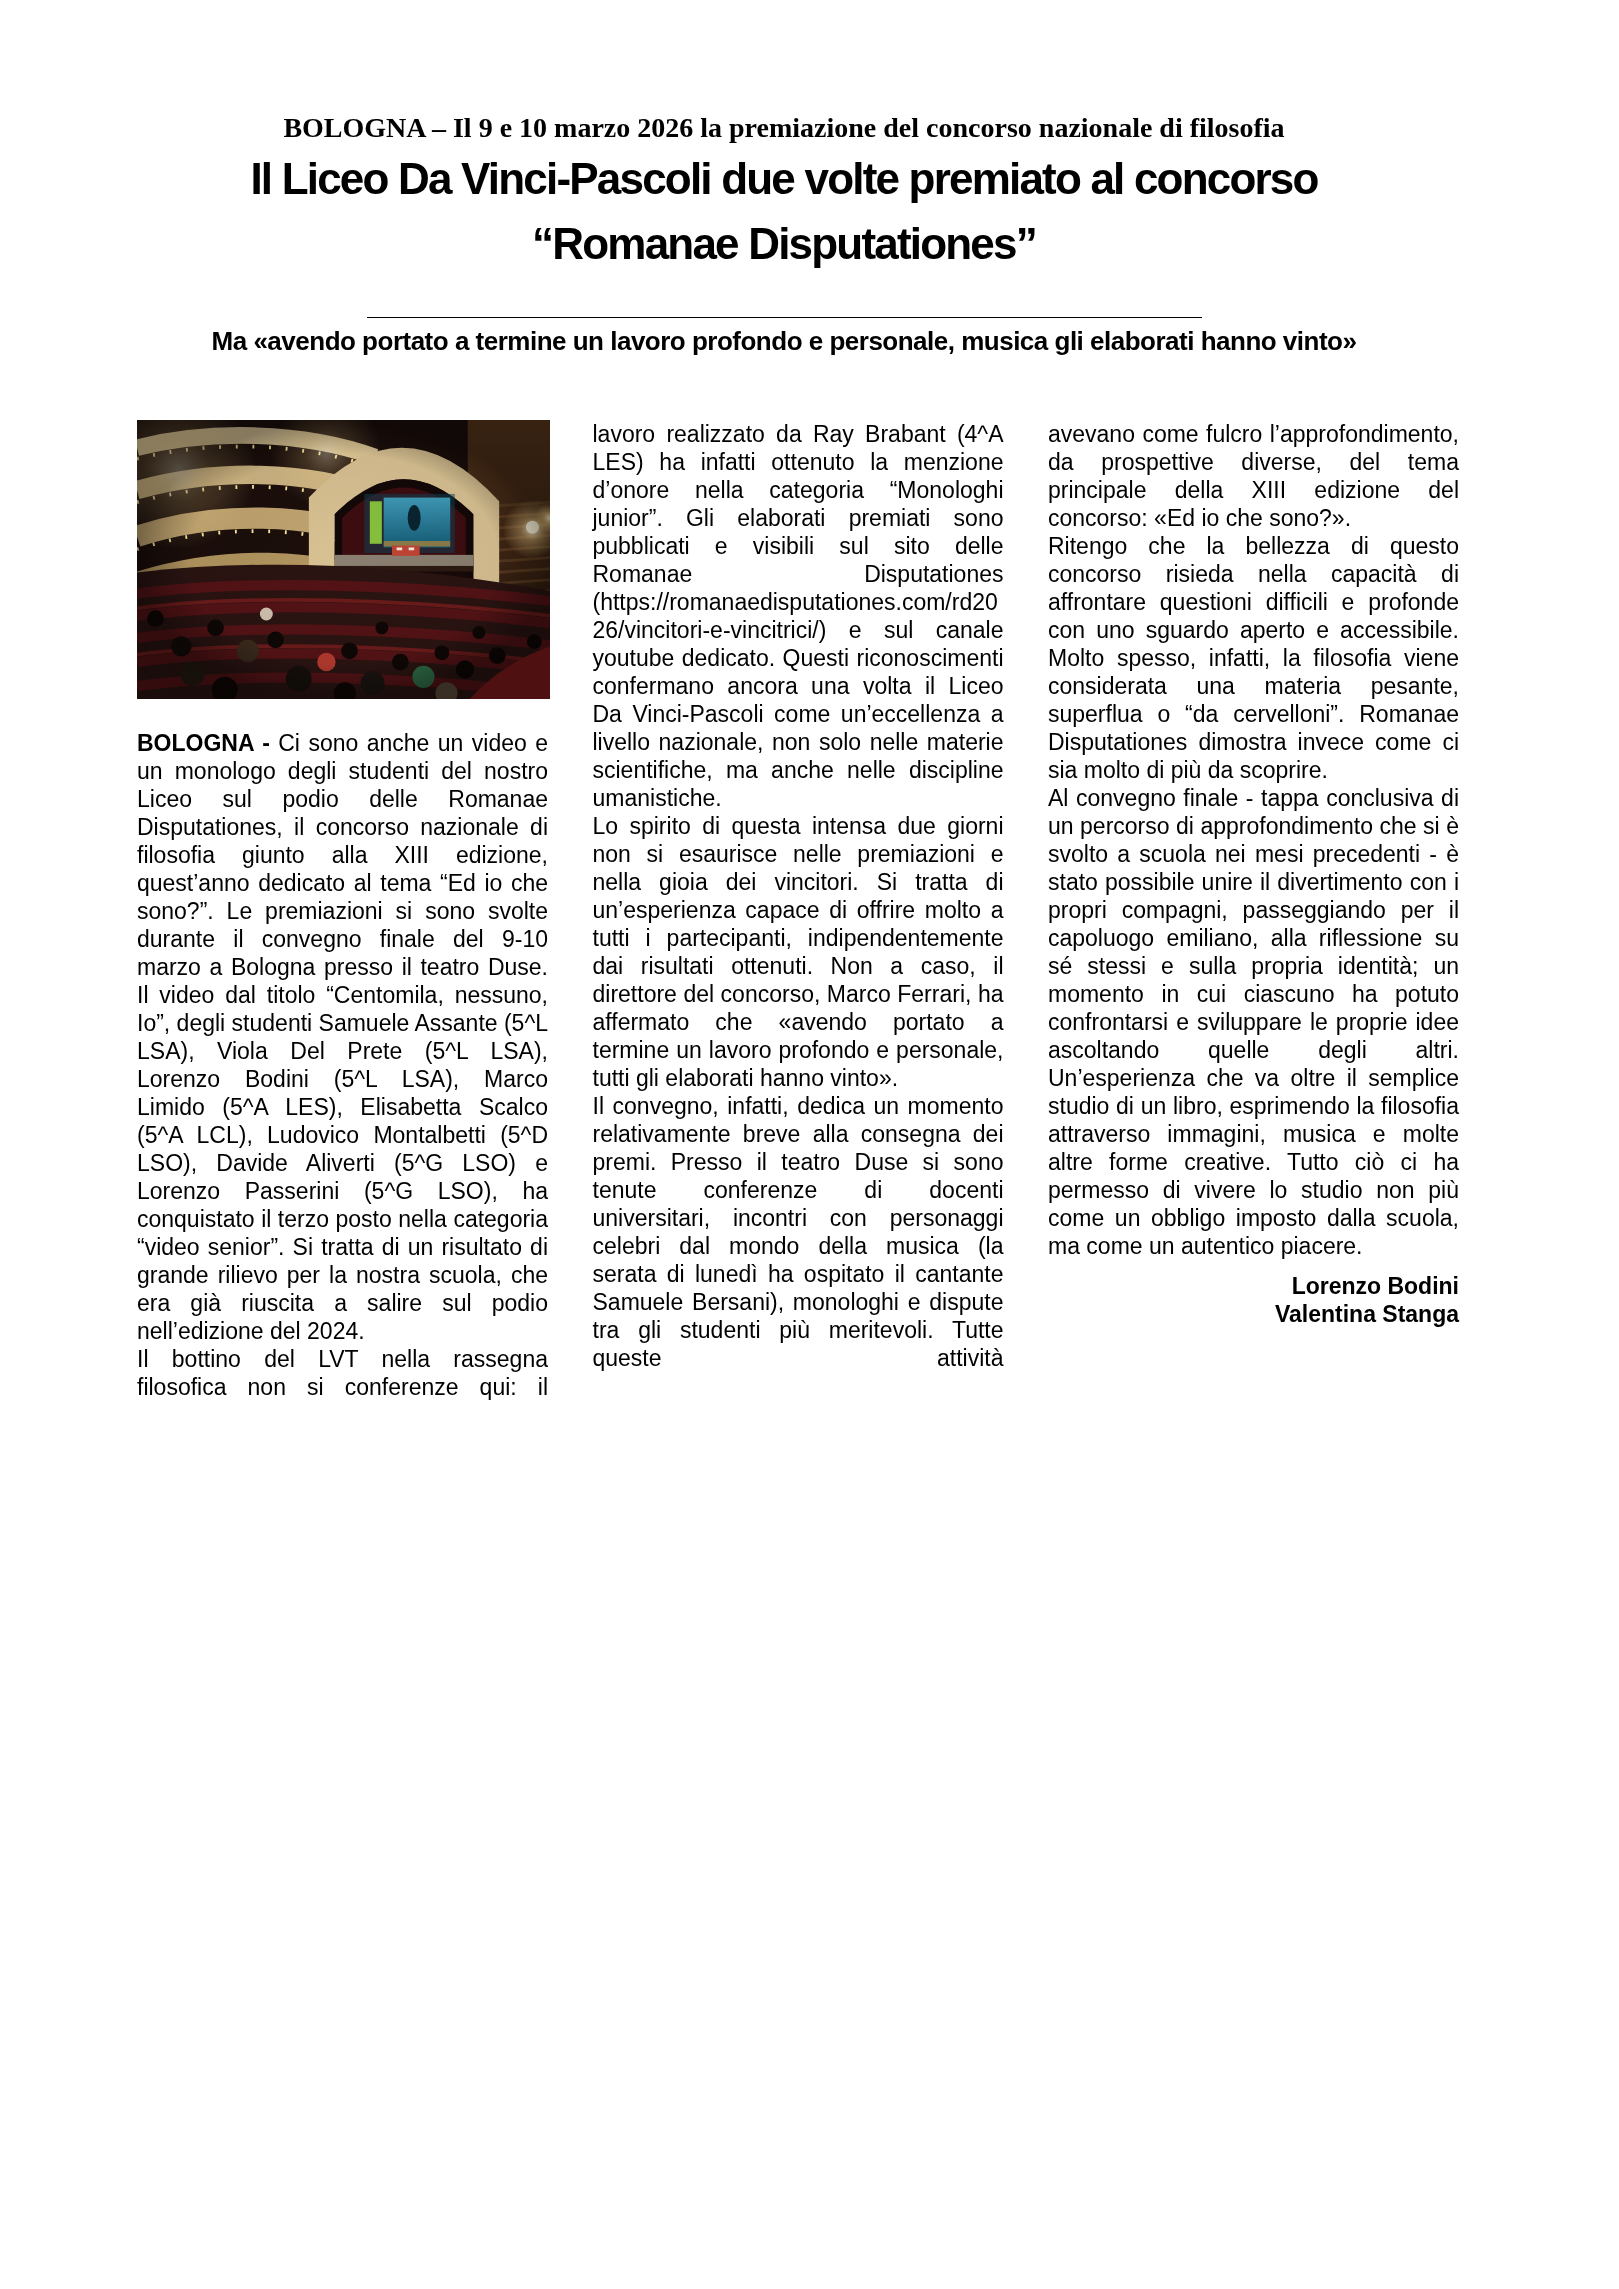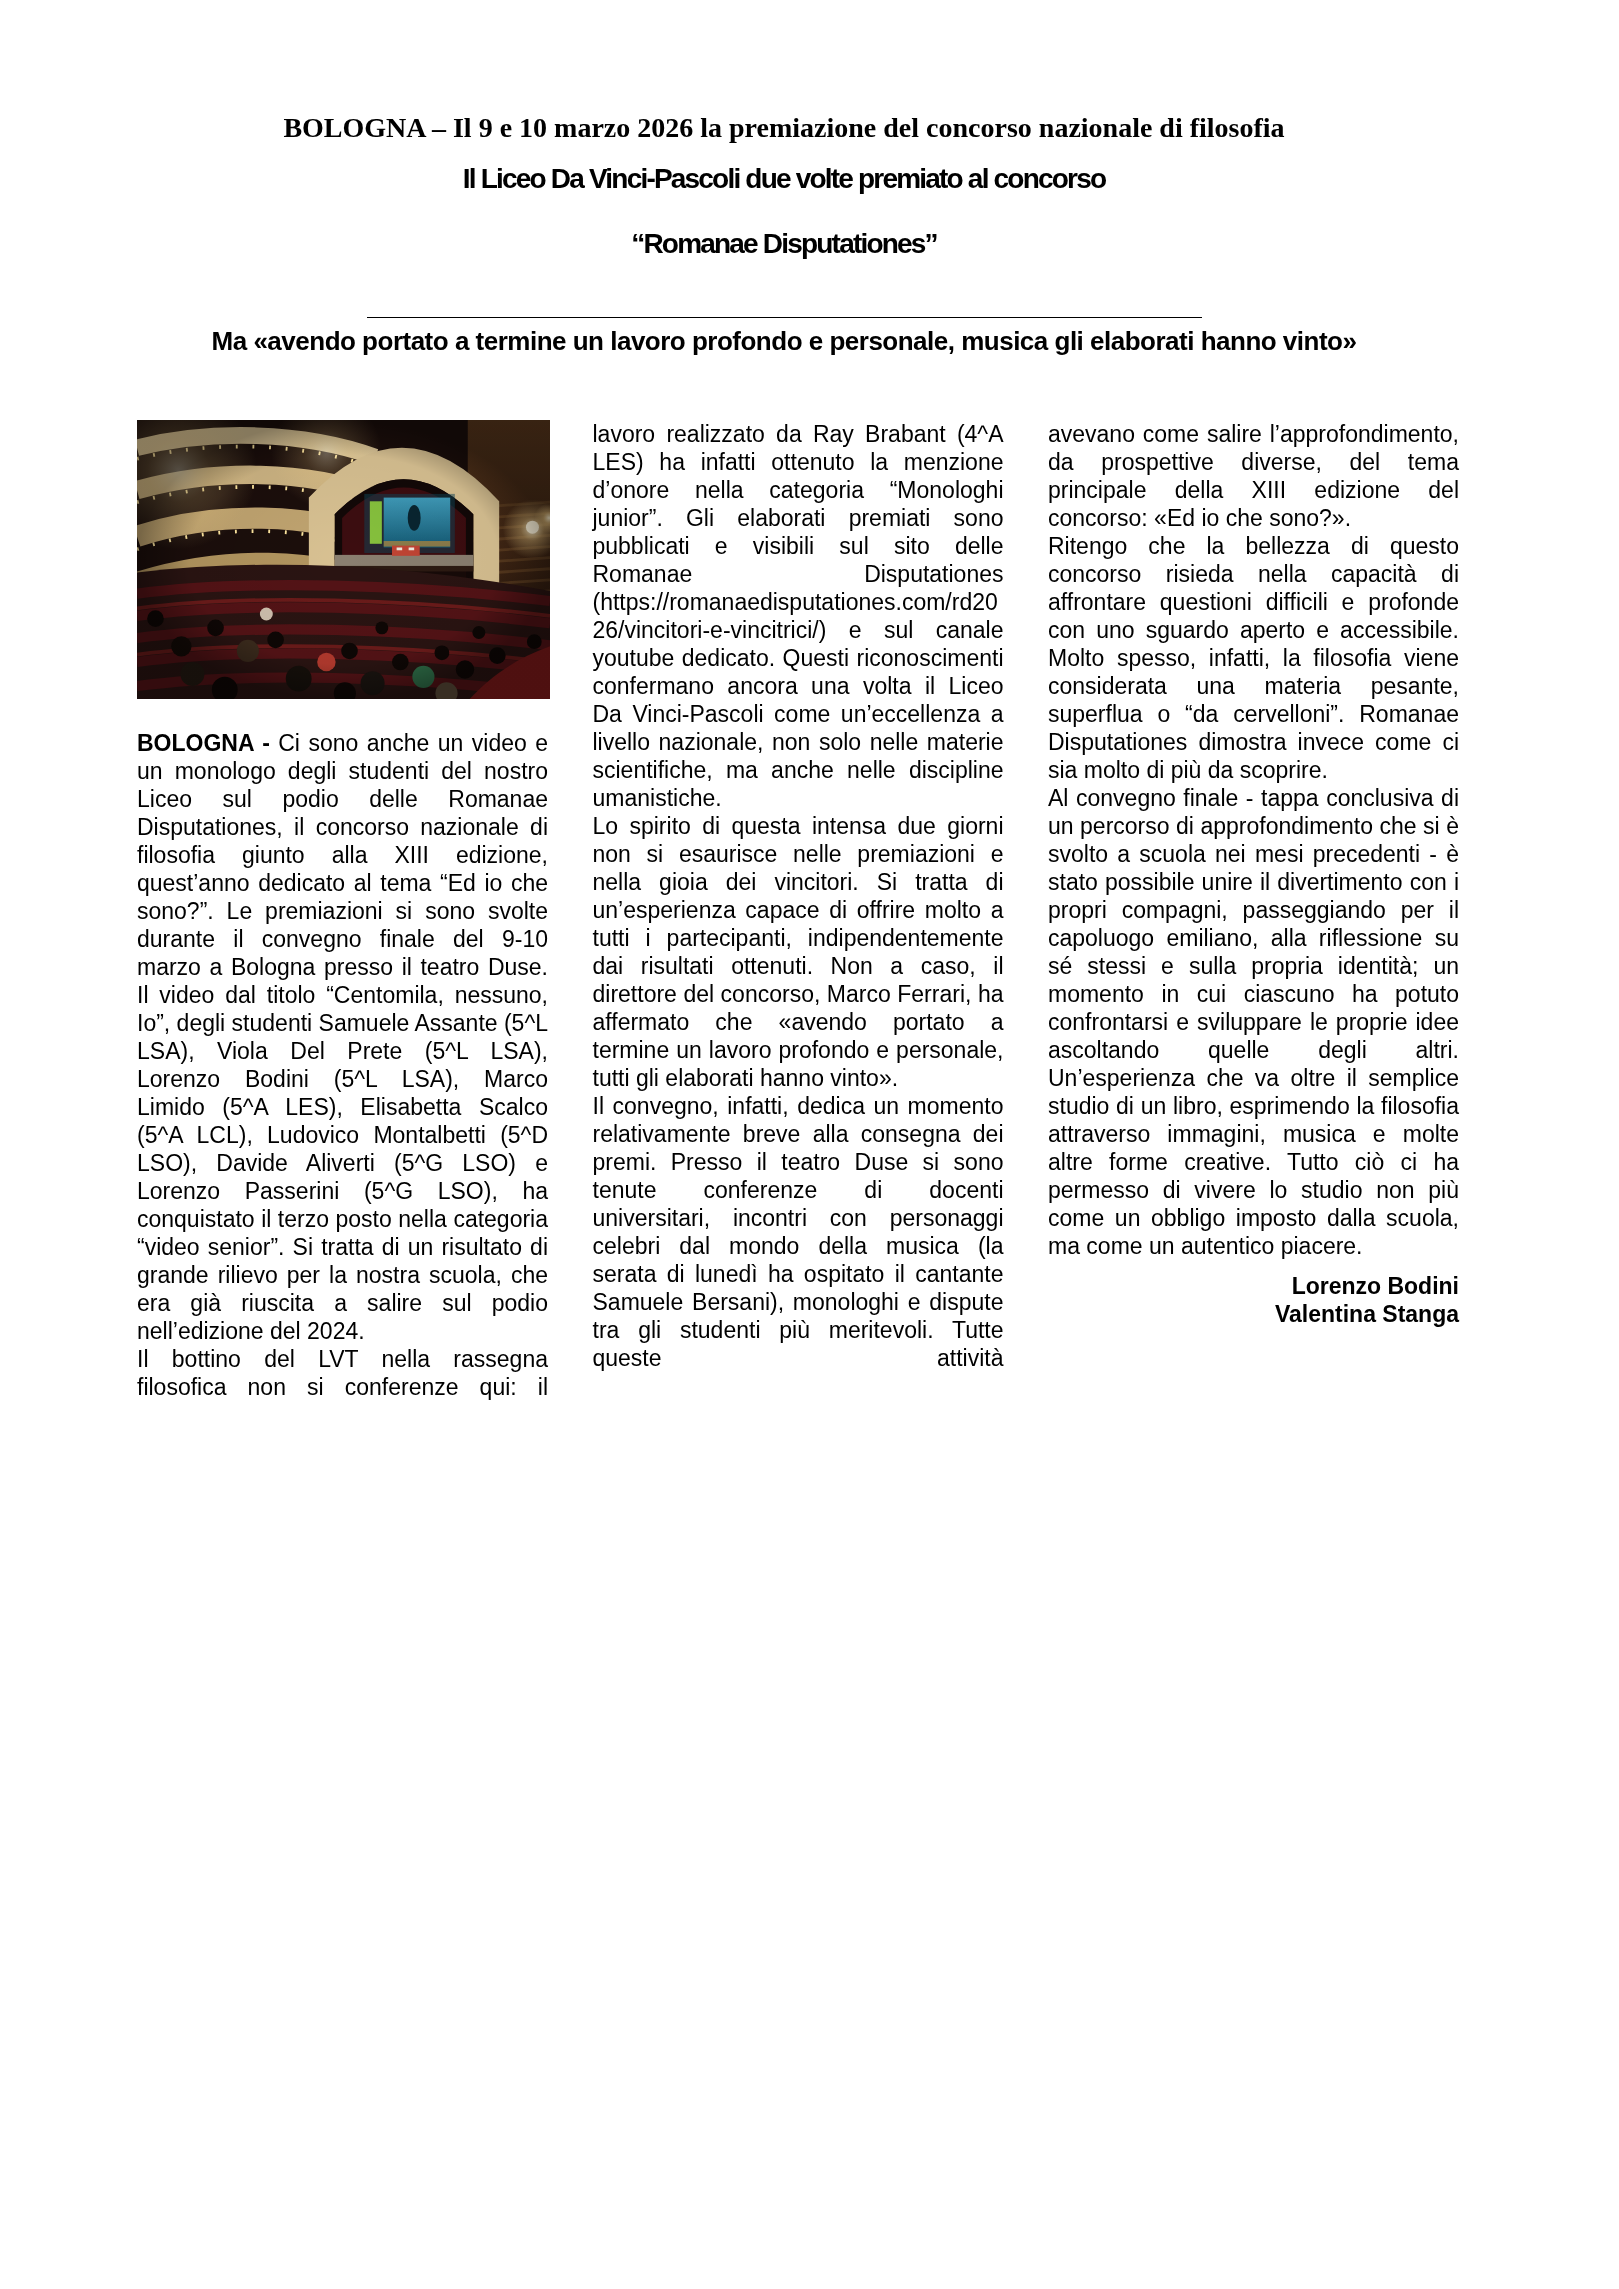--- a/index.html
+++ b/index.html
@@ -18,21 +18,21 @@
     font-family:"Liberation Serif", serif;
     font-weight:700;
     font-size:28px;
     line-height:33px;
   }
   .headline{
     margin-top:1.8px;
     text-align:center;
     font-family:"Liberation Sans", sans-serif;
     font-weight:700;
-    font-size:28px;
+    font-size:44px;
     letter-spacing:-1.8px;
     line-height:65px;
   }
   .rule{
     width:835px;
     margin:41px auto 0 auto;
     border-top:1.8px solid #000;
     height:0;
   }
   .subhead{
@@ -206,21 +206,21 @@
       <p class="p-cont">Il bottino del LVT nella rassegna filosofica non si conferenze qui: il</p>
     </div>
 
     <div class="col">
       <p>lavoro realizzato da Ray Brabant (4^A LES) ha infatti ottenuto la menzione d’onore nella categoria “Monologhi junior”. Gli elaborati premiati sono pubblicati e visibili sul sito delle Romanae Disputationes (https://romanaedisputationes.com/rd2026/vincitori-e-vincitrici/) e sul canale youtube dedicato. Questi riconoscimenti confermano ancora una volta il Liceo Da Vinci-Pascoli come un’eccellenza a livello nazionale, non solo nelle materie scientifiche, ma anche nelle discipline umanistiche.</p>
       <p>Lo spirito di questa intensa due giorni non si esaurisce nelle premiazioni e nella gioia dei vincitori. Si tratta di un’esperienza capace di offrire molto a tutti i partecipanti, indipendentemente dai risultati ottenuti. Non a caso, il direttore del concorso, Marco Ferrari, ha affermato che «avendo portato a termine un lavoro profondo e personale, tutti gli elaborati hanno vinto».</p>
       <p class="p-cont">Il convegno, infatti, dedica un momento relativamente breve alla consegna dei premi. Presso il teatro Duse si sono tenute conferenze di docenti universitari, incontri con personaggi celebri dal mondo della musica (la serata di lunedì ha ospitato il cantante Samuele Bersani), monologhi e dispute tra gli studenti più meritevoli. Tutte queste attività</p>
     </div>
 
     <div class="col">
-      <p>avevano come salire l’approfondimento, da prospettive diverse, del tema principale della XIII edizione del concorso: «Ed io che sono?».</p>
+      <p>avevano come fulcro l’approfondimento, da prospettive diverse, del tema principale della XIII edizione del concorso: «Ed io che sono?».</p>
       <p>Ritengo che la bellezza di questo concorso risieda nella capacità di affrontare questioni difficili e profonde con uno sguardo aperto e accessibile. Molto spesso, infatti, la filosofia viene considerata una materia pesante, superflua o “da cervelloni”. Romanae Disputationes dimostra invece come ci sia molto di più da scoprire.</p>
       <p>Al convegno finale - tappa conclusiva di un percorso di approfondimento che si è svolto a scuola nei mesi precedenti - è stato possibile unire il divertimento con i propri compagni, passeggiando per il capoluogo emiliano, alla riflessione su sé stessi e sulla propria identità; un momento in cui ciascuno ha potuto confrontarsi e sviluppare le proprie idee ascoltando quelle degli altri. Un’esperienza che va oltre il semplice studio di un libro, esprimendo la filosofia attraverso immagini, musica e molte altre forme creative. Tutto ciò ci ha permesso di vivere lo studio non più come un obbligo imposto dalla scuola, ma come un autentico piacere.</p>
       <div class="byline">
         <div>Lorenzo Bodini</div>
         <div>Valentina Stanga</div>
       </div>
     </div>
 
   </div>
 </div>

